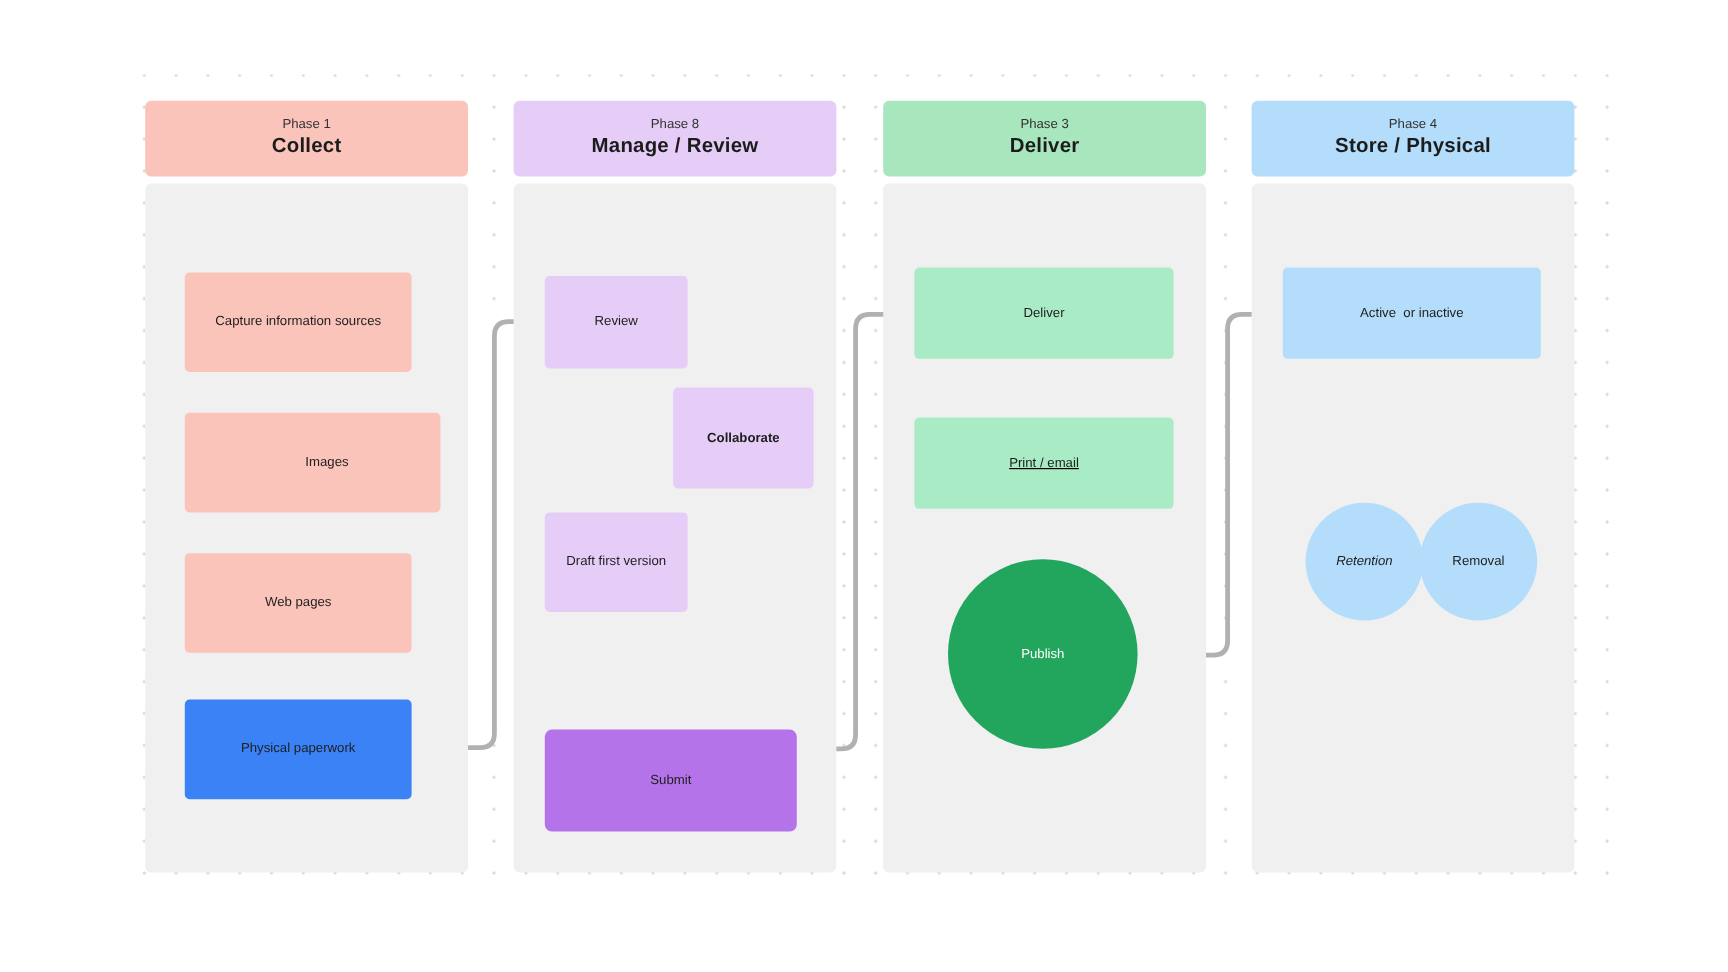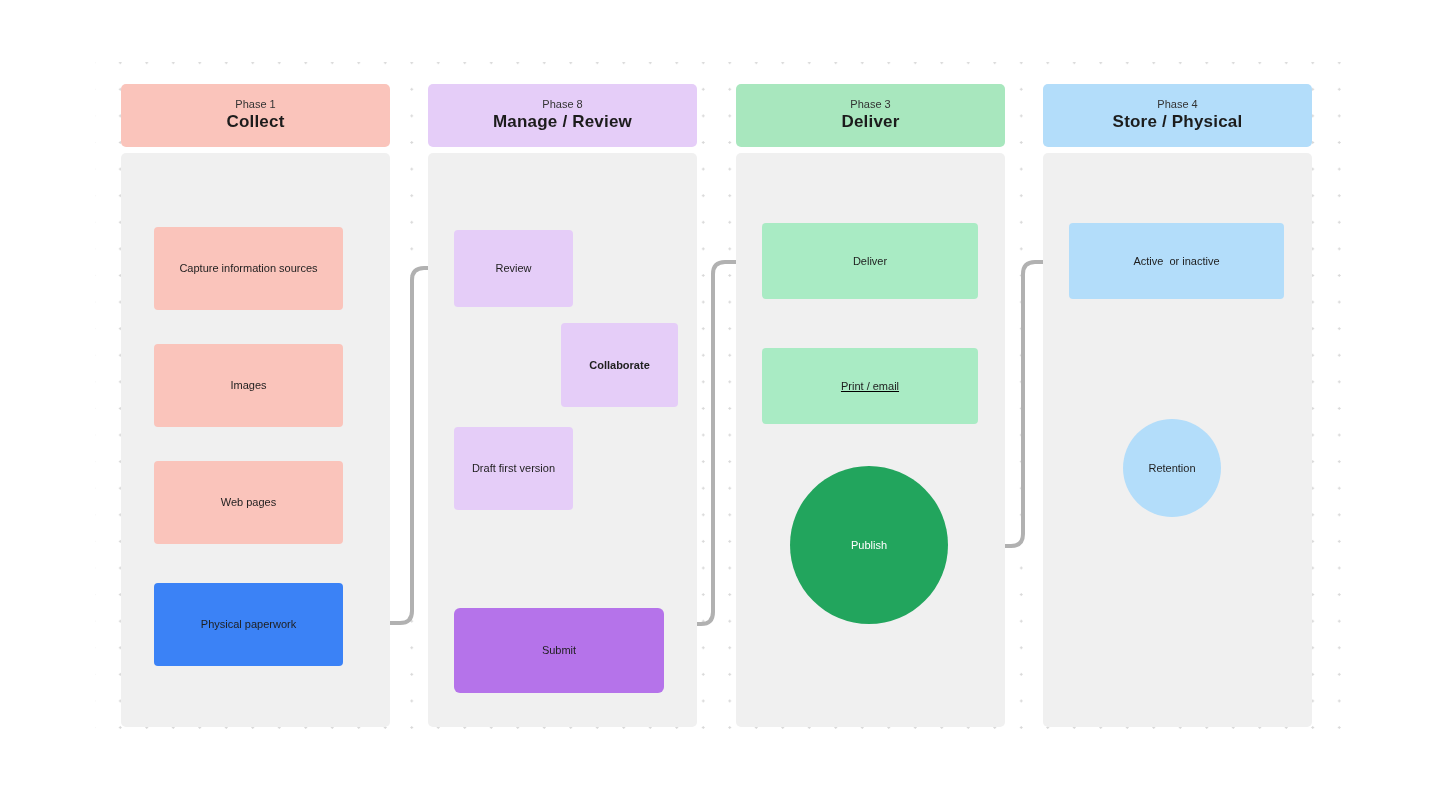--- a/index.html
+++ b/index.html
@@ -93,21 +93,21 @@
 
   <div class="col-header" style="left: 1043px; background-color: rgb(179, 221, 250);">
     <div class="phase-label">Phase 4</div>
     <div class="phase-title">Store / Physical</div>
   </div>
   <div class="col-body" style="left: 1043px; background-color: rgb(240, 240, 240);"></div>
 
   <div class="node" style="left: 154px; top: 227px; width: 189px; height: 83px; background-color: rgb(250, 196, 187);">
     <span class="label">Capture information sources</span>
   </div>
-  <div class="node" style="left: 154px; top: 344px; width: 189px; height: 83px; background-color: rgb(250, 196, 187);">
+  <div class="node" style="left: 154px; top: 344px; width: 189px; height: 83px; background-color: rgb(250, 196, 187); padding-left: 24px;">
     <span class="label">Images</span>
   </div>
   <div class="node" style="left: 154px; top: 461px; width: 189px; height: 83px; background-color: rgb(250, 196, 187);">
     <span class="label">Web pages</span>
   </div>
   <div class="node" style="left: 154px; top: 583px; width: 189px; height: 83px; background-color: #3b82f6;">
     <span class="label">Physical paperwork</span>
   </div>
 
   <div class="node" style="left: 454px; top: 230px; width: 119px; height: 77px; background-color: rgb(229, 205, 248);">
@@ -129,16 +129,19 @@
   <div class="node" style="left: 762px; top: 348px; width: 216px; height: 76px; background-color: rgb(169, 235, 196); text-decoration: underline;">
     <span class="label">Print / email</span>
   </div>
   <div class="node node--circle node--dark" style="left: 790px; top: 466px; width: 158px; height: 158px; background-color: rgb(34, 165, 93);">
     <span class="label">Publish</span>
   </div>
 
   <div class="node" style="left: 1069px; top: 223px; width: 215px; height: 76px; background-color: rgb(179, 221, 250);">
     <span class="label">Active  or inactive</span>
   </div>
-  <div class="node node--circle" style="left: 1123px; top: 419px; width: 98px; height: 98px; background-color: rgb(179, 221, 250);">
+  <div class="node node--circle" style="left: 1088px; top: 419px; width: 98px; height: 98px; background-color: rgb(179, 221, 250); font-style: italic;">
     <span class="label">Retention</span>
+  </div>
+  <div class="node node--circle" style="left: 1183px; top: 419px; width: 98px; height: 98px; background-color: rgb(179, 221, 250);">
+    <span class="label">Removal</span>
   </div>
 </div>
 
 </body></html>

